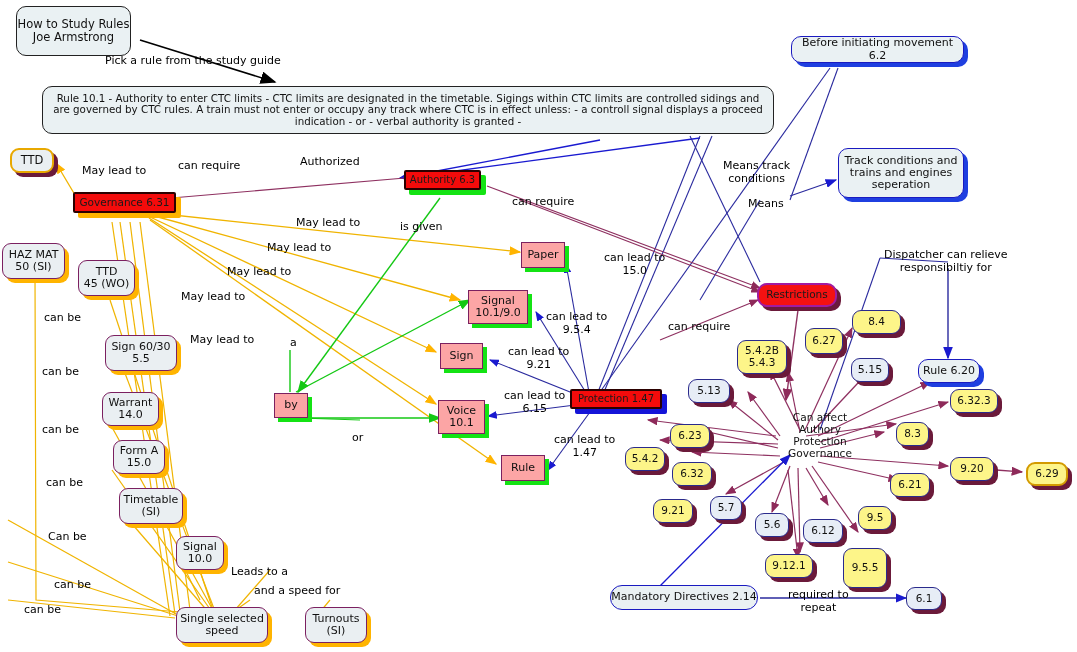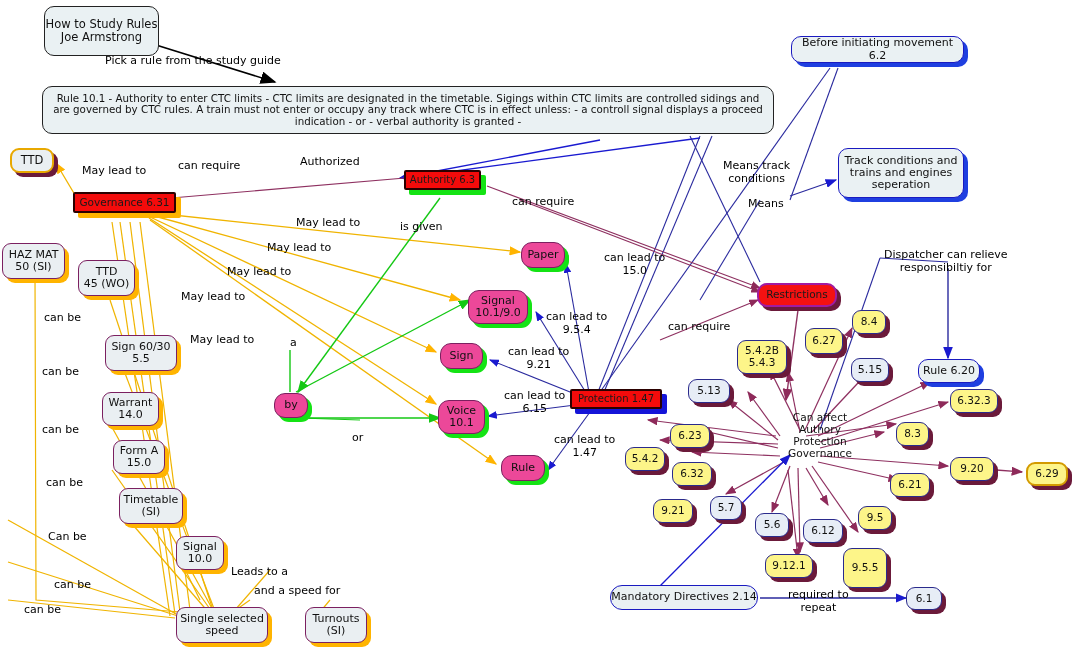--- a/index.html
+++ b/index.html
@@ -6,21 +6,21 @@
   body{font-family:"DejaVu Sans", sans-serif;}
   #canvas{position:relative;width:1077px;height:652px;overflow:hidden;background:#fff;}
   svg#edges{position:absolute;left:0;top:0;width:1077px;height:652px;}
 
   .node{position:absolute;box-sizing:border-box;display:flex;align-items:center;
         justify-content:center;text-align:center;white-space:pre-line;line-height:1.12;}
   
   .n-gold{background:#eaeff2;border:1.6px solid #7b2060;border-radius:9px;
           color:#111;box-shadow:4px 4px 0 #ffb400;}
   
-  .n-green{background:#ec4899;border:1.6px solid #7b2060;border-radius:11px;
+  .n-green{background:#fca5a5;border:1.6px solid #7b2060;border-radius:0;
            color:#111;box-shadow:4px 4px 0 #14e314;}
   
   .n-doc{background:#eaf1f3;border:1.5px solid #222;border-radius:10px;color:#111;}
   
   .n-blue{background:#eaf1f3;border:1.8px solid #1a1ac0;border-radius:10px;
           color:#111;box-shadow:4px 4px 0 #1f3fe0;}
   
   .n-pale{background:#e7edf6;border:1.8px solid #2a2a8c;border-radius:9px;
           color:#111;box-shadow:4px 4px 0 #6b1a3a;}
   
@@ -160,21 +160,21 @@
       <path d="M948,268 L948,358" stroke="#2a2a9e" stroke-width="1.4" marker-end="url(#ar-blue)"></path>
       <path d="M948,262 L880,258" stroke="#2a2a9e" stroke-width="1.1"></path>
       <path d="M880,258 L820,430" stroke="#2a2a9e" stroke-width="1.1"></path>
 
       <path d="M660,586 L790,455" stroke="#1a1ad0" stroke-width="1.3" marker-end="url(#ar-blue)"></path>
 
       <path d="M760,598 L906,598" stroke="#2a2a9e" stroke-width="1.3" marker-end="url(#ar-blue)"></path>
     </g>
   </svg>
 
-  <div class="node n-doc" style="left:16px;top:6px;width:115px;height:50px;font-size:11.5px;margin-left:28px;">How to Study Rules
+  <div class="node n-doc" style="left:16px;top:6px;width:115px;height:50px;font-size:11.5px;">How to Study Rules
 Joe Armstrong</div>
 
   <div class="node n-doc" style="left:42px;top:86px;width:732px;height:48px;font-size:10.3px;padding:4px 10px;white-space:normal;">Rule 10.1 - Authority to enter CTC limits - CTC limits are designated in the timetable. Sigings within CTC limits are controlled sidings and are governed by CTC rules. A train must not enter or occupy any track where CTC is in effect unless: - a controll signal displays a proceed indication - or - verbal authority is granted -</div>
 
   <div class="node n-ttd" style="left:10px;top:148px;width:44px;height:25px;font-size:11.5px;">TTD</div>
 
   <div class="node n-red-gold" style="left:73px;top:192px;width:103px;height:21px;font-size:10.5px;">Governance 6.31</div>
 
   <div class="node n-red-green" style="left:404px;top:170px;width:77px;height:20px;font-size:10px;">Authority 6.3</div>
 
@@ -234,21 +234,21 @@
   <div class="node n-hub" style="left:770px;top:408px;width:100px;height:56px;font-size:10.6px;">Can affect
 Authory
 Protection
 Governance</div>
 
   <div class="node n-yellow" style="left:737px;top:340px;width:50px;height:34px;font-size:10.5px;">5.4.2B
 5.4.3</div>
 
   <div class="node n-yellow" style="left:805px;top:328px;width:38px;height:26px;font-size:10.5px;">6.27</div>
 
-  <div class="node n-yellow" style="left:852px;top:310px;width:34px;height:24px;font-size:10.5px;">8.4</div>
+  <div class="node n-yellow" style="left:852px;top:310px;width:49px;height:24px;font-size:10.5px;">8.4</div>
 
   <div class="node n-pale" style="left:851px;top:358px;width:38px;height:24px;font-size:11px;">5.15</div>
 
   <div class="node n-pale" style="left:688px;top:379px;width:42px;height:24px;font-size:10.5px;">5.13</div>
 
   <div class="node n-yellow" style="left:950px;top:389px;width:48px;height:24px;font-size:10.5px;">6.32.3</div>
 
   <div class="node n-yellow" style="left:896px;top:422px;width:33px;height:24px;font-size:10.5px;">8.3</div>
 
   <div class="node n-yellow" style="left:670px;top:424px;width:40px;height:24px;font-size:10.5px;">6.23</div>

